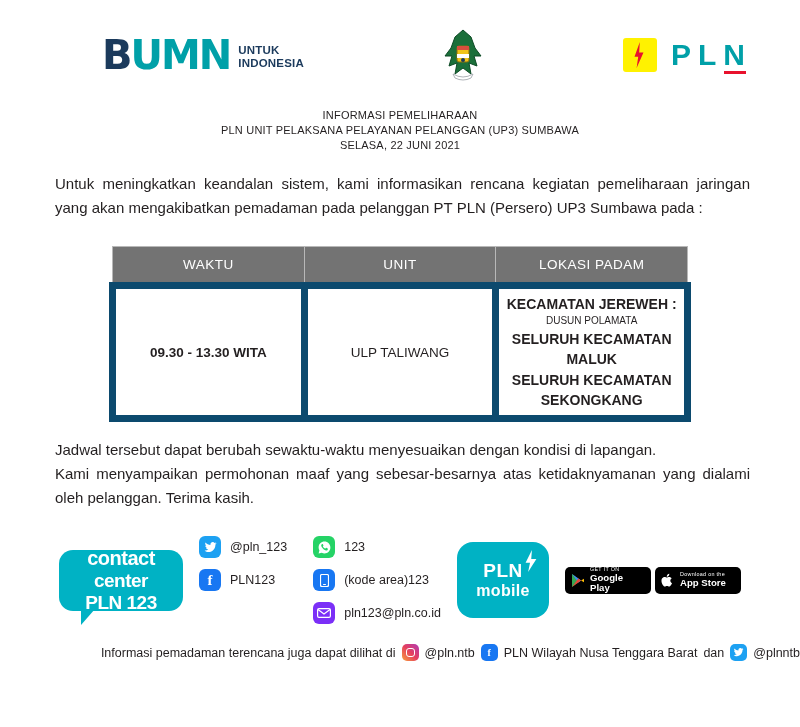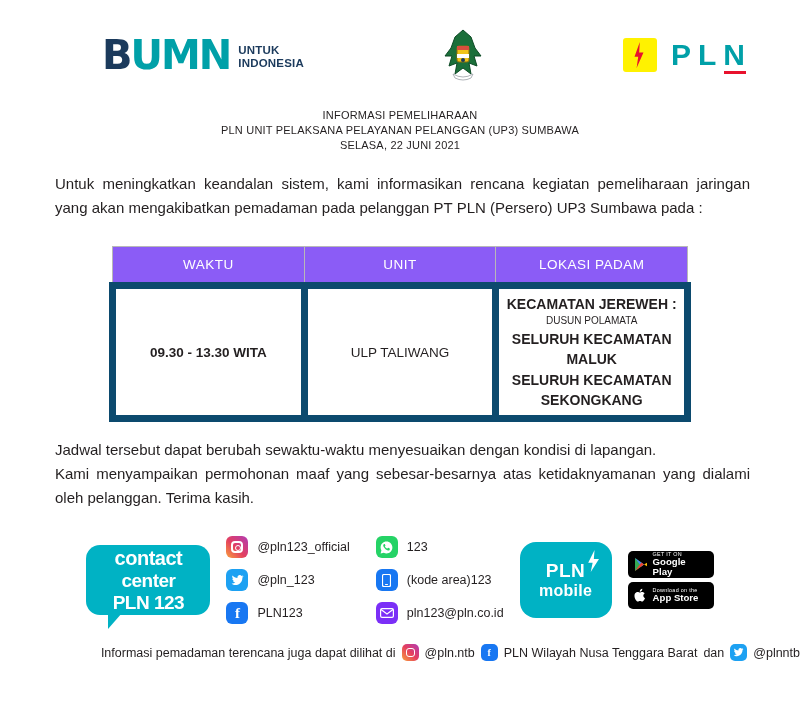--- a/index.html
+++ b/index.html
@@ -117,21 +117,21 @@
     text-align: justify;
   }
   
   table.sched {
     border-collapse: collapse;
     margin: 26px auto 0 auto;
     width: 582px;
     table-layout: fixed;
   }
   table.sched th {
-    background: #8b5cf6;
+    background: #737373;
     color: #ffffff;
     font-size: 13.5px;
     font-weight: 400;
     letter-spacing: 0.5px;
     padding: 10px 4px;
     border: 1px solid #b8b8b8;
     text-align: center;
   }
   table.sched td {
     border: 7px solid #0c4a6e;
@@ -159,21 +159,21 @@
   .contact {
     display: flex;
     align-items: center;
     justify-content: center;
     gap: 16px;
     margin-top: 26px;
     padding: 0 30px;
   }
   .cc-bubble {
     width: 124px;
-    height: 70px;
+    height: 61px;
     background: #00b2c4;
     border-radius: 14px;
     position: relative;
     color: #ffffff;
     display: flex;
     flex-direction: column;
     align-items: center;
     justify-content: center;
     line-height: 1.05;
   }
@@ -255,21 +255,21 @@
   .pm2 { font-size: 16px; font-weight: 700; letter-spacing: 0.3px; }
   .pm-bolt {
     position: absolute;
     right: 12px; top: 8px;
     width: 12px; height: 22px;
     background: #ffffff;
     clip-path: polygon(58% 0, 5% 57%, 42% 57%, 26% 100%, 95% 40%, 52% 40%);
   }
   .stores {
     display: flex;
-    flex-direction: column;
+    flex-direction: row;
     gap: 4px;
   }
   .store-badge {
     width: 86px;
     height: 27px;
     background: #000000;
     border-radius: 5px;
     color: #ffffff;
     display: flex;
     align-items: center;
@@ -378,26 +378,20 @@
 
     <div class="cc-bubble">
       <div class="cc-line1">contact</div>
       <div class="cc-line2">center</div>
       <div class="cc-line2">PLN 123</div>
     </div>
 
     <div class="cc-cols">
 
       <div class="cc-col">
-        <div class="cc-item">
-          <span class="ico ico-ig">
-              <span class="glyph"></span>
-            </span>
-          <span>@pln123_official</span>
-        </div>
         <div class="cc-item">
           <span class="ico ico-tw">
             <svg width="13" height="11" viewBox="0 0 13 11">
                 <path d="M12.6 1.3c-.5.2-1 .4-1.5.4.5-.3.9-.8 1.1-1.4-.5.3-1 .5-1.6.6C10.1.4 9.5.1 8.8.1c-1.3 0-2.4 1.1-2.4 2.4 0 .2 0 .4.1.5C4.5 2.9 2.7 1.9 1.5.5c-.2.4-.3.8-.3 1.2 0 .8.4 1.5 1.1 2-.4 0-.8-.1-1.1-.3 0 1.2.8 2.1 1.9 2.4-.2.1-.4.1-.6.1-.2 0-.3 0-.5-.1.3 1 1.2 1.7 2.3 1.7-.8.6-1.9 1-3 1H.6C1.7 9.6 3 10 4.4 10c4.5 0 7-3.8 7-7.1v-.3c.5-.4.9-.8 1.2-1.3z" fill="#fff"></path>
               </svg>
           </span>
           <span>@pln_123</span>
         </div>
         <div class="cc-item">
           <span class="ico ico-fb">f</span>

